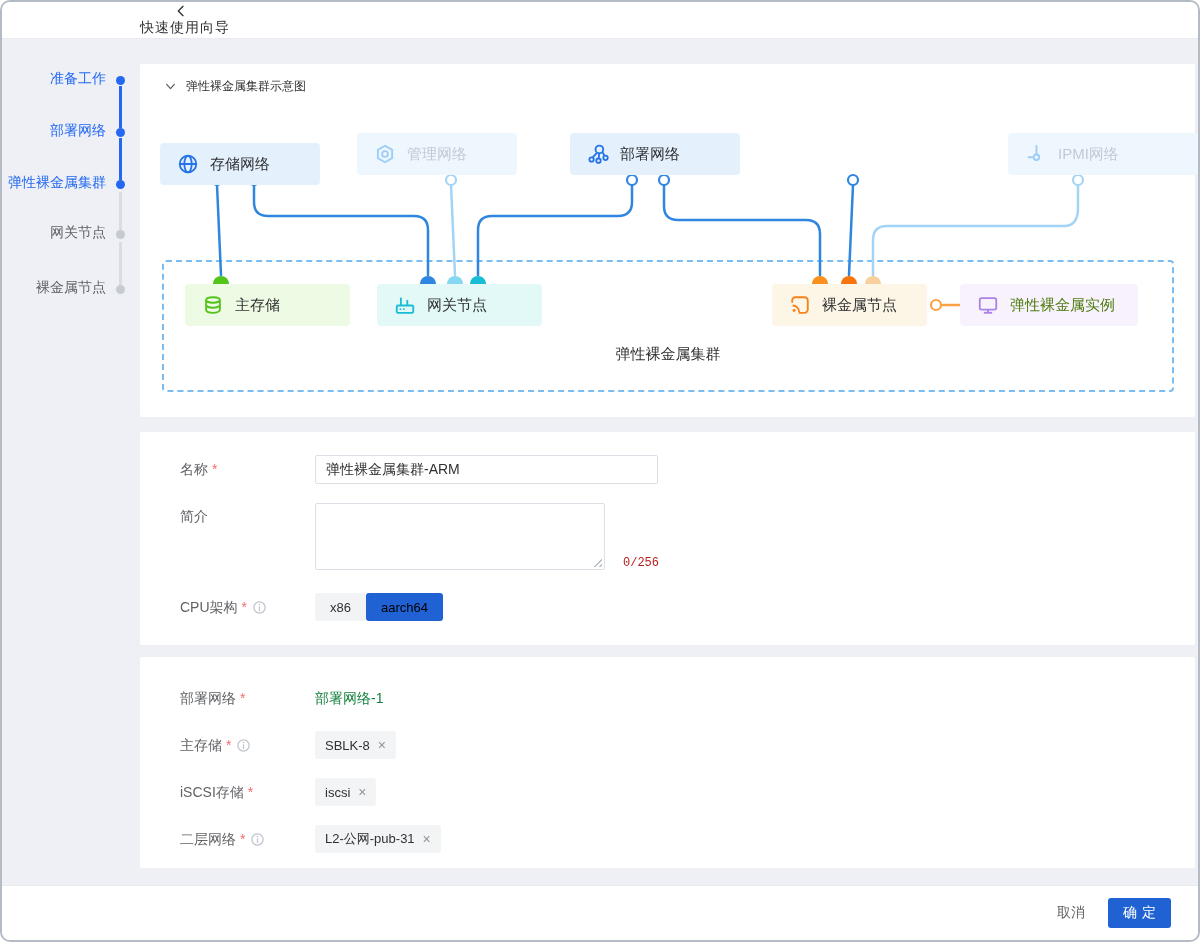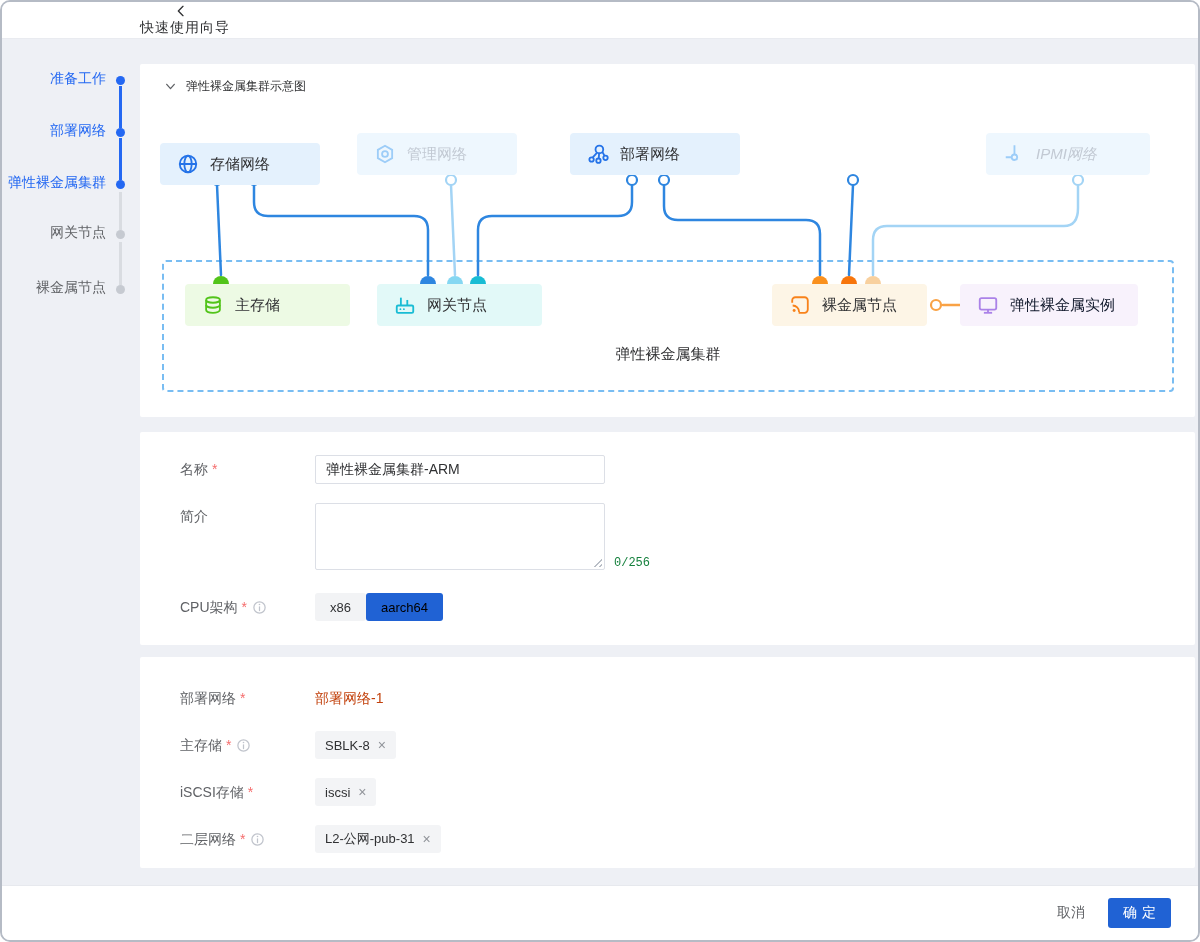--- a/index.html
+++ b/index.html
@@ -45,45 +45,45 @@
                    font-size:15px; color:#303133; z-index:3; }
   .wires { position:absolute; inset:0; z-index:2; }
   .dnode { position:absolute; height:42px; display:flex; align-items:center; gap:11px;
            padding-left:17px; border-radius:4px; font-size:15px; z-index:3; }
   .dnode svg { width:22px; height:22px; flex:0 0 auto; }
   .net-on  { background:#e4f1fd; color:#303133; }
   .net-off { background:#eef7fe; color:#c2c9d3; }
   .n-green  { background:#edfae4; color:#303133; }
   .n-cyan   { background:#e2f9f8; color:#303133; }
   .n-orange { background:#fdf5e6; color:#303133; }
-  .n-purple { background:#f8f2fc; color:#0f172a; }
+  .n-purple { background:#f8f2fc; color:#4d7c0f; }
 
   
   .form-row { display:flex; align-items:flex-start; margin-left:40px; }
   .f-label { width:135px; font-size:14px; color:#606266; line-height:28px;
              display:flex; align-items:center; }
   .req { color:#f56c6c; margin-left:4px; line-height:28px; }
   .info-ic { width:15px; height:15px; margin-left:5px; cursor:pointer; }
-  .text-input { width:290px; height:29px; border:1px solid #dcdfe6; border-radius:2px;
+  .text-input { width:343px; height:29px; border:1px solid #dcdfe6; border-radius:2px;
                 padding:11px 10px; font-size:14px; color:#303133; outline:none;
                 font-family:inherit; background:#fff; }
   .ta-wrap { position:relative; width:290px; }
   .intro-ta { width:290px; height:67px; border:1px solid #dcdfe6; border-radius:2px;
               padding:6px 10px; font-size:14px; color:#303133; resize:none; outline:none;
               font-family:inherit; display:block; background:#fff; }
   .grip { position:absolute; right:3px; bottom:3px; width:10px; height:10px;
           clip-path:polygon(100% 0,100% 100%,0 100%);
           background:repeating-linear-gradient(135deg,transparent,transparent 2px,#b9bec6 2px,#b9bec6 3.2px); }
-  .counter { font-size:12px; color:#15803d; align-self:flex-end; margin-left:9px; }
+  .counter { font-size:12px; color:#b91c1c; align-self:flex-end; margin-left:18px; }
   .arch-group { display:flex; }
   .arch-btn { height:28px; padding:0 15px; font-size:13px; border:none; border-radius:3px;
               cursor:pointer; font-family:inherit; display:flex; align-items:center; }
   .arch-btn.off { background:#f2f3f5; color:#303133; }
   .arch-btn.on  { background:#2062d4; color:#000000; }
-  .plain-val { font-size:14px; color:#c2410c; line-height:28px; }
+  .plain-val { font-size:14px; color:#15803d; line-height:28px; }
   .tag { display:inline-flex; align-items:center; height:28px; padding:0 10px;
          background:#f3f4f6; border-radius:3px; font-size:13px; color:#303133; }
   .tag-x { margin-left:8px; color:#909399; font-size:14px; cursor:pointer; line-height:1; }
 
   
   .footer { position:absolute; left:0; right:0; top:883px; bottom:0; background:#fff;
             border-top:1px solid #e7e9ee; display:flex; align-items:center;
             justify-content:flex-end; padding-right:27px; gap:23px; }
   .cancel-btn { font-size:14px; color:#606266; background:none; border:none;
                 cursor:pointer; font-family:inherit; }
@@ -191,21 +191,21 @@
         <path d="M10.8,10.8 L6.3,15.8"></path>
           <path d="M13.2,11.2 L12.8,16.8"></path>
           <path d="M16.8,9.8 L19.2,14"></path>
         <circle cx="13.5" cy="7" r="4.2"></circle>
           <circle cx="5" cy="18" r="2.4"></circle>
           <circle cx="12.5" cy="19.3" r="2.4"></circle>
           <circle cx="20.2" cy="16.2" r="2.4"></circle>
       </svg>
       <span>部署网络</span>
     </div>
-    <div class="dnode net-off" style="left:846px;top:69px;width:164px;font-style:italic;">
+    <div class="dnode net-off" style="left:868px;top:69px;width:192px;">
       <svg viewBox="0 0 24 24" fill="none" stroke="#9dcdf8" stroke-width="2">
         <line x1="12.5" y1="2.5" x2="12.5" y2="12"></line>
           <circle cx="12.5" cy="15.5" r="3"></circle>
           <line x1="3" y1="15.5" x2="9.2" y2="15.5"></line>
       </svg>
       <span>IPMI网络</span>
     </div>
 
     <div class="dnode n-green" style="left:45px;top:220px;width:165px;">
       <svg viewBox="0 0 24 24" fill="none" stroke="#52c41a" stroke-width="2">

